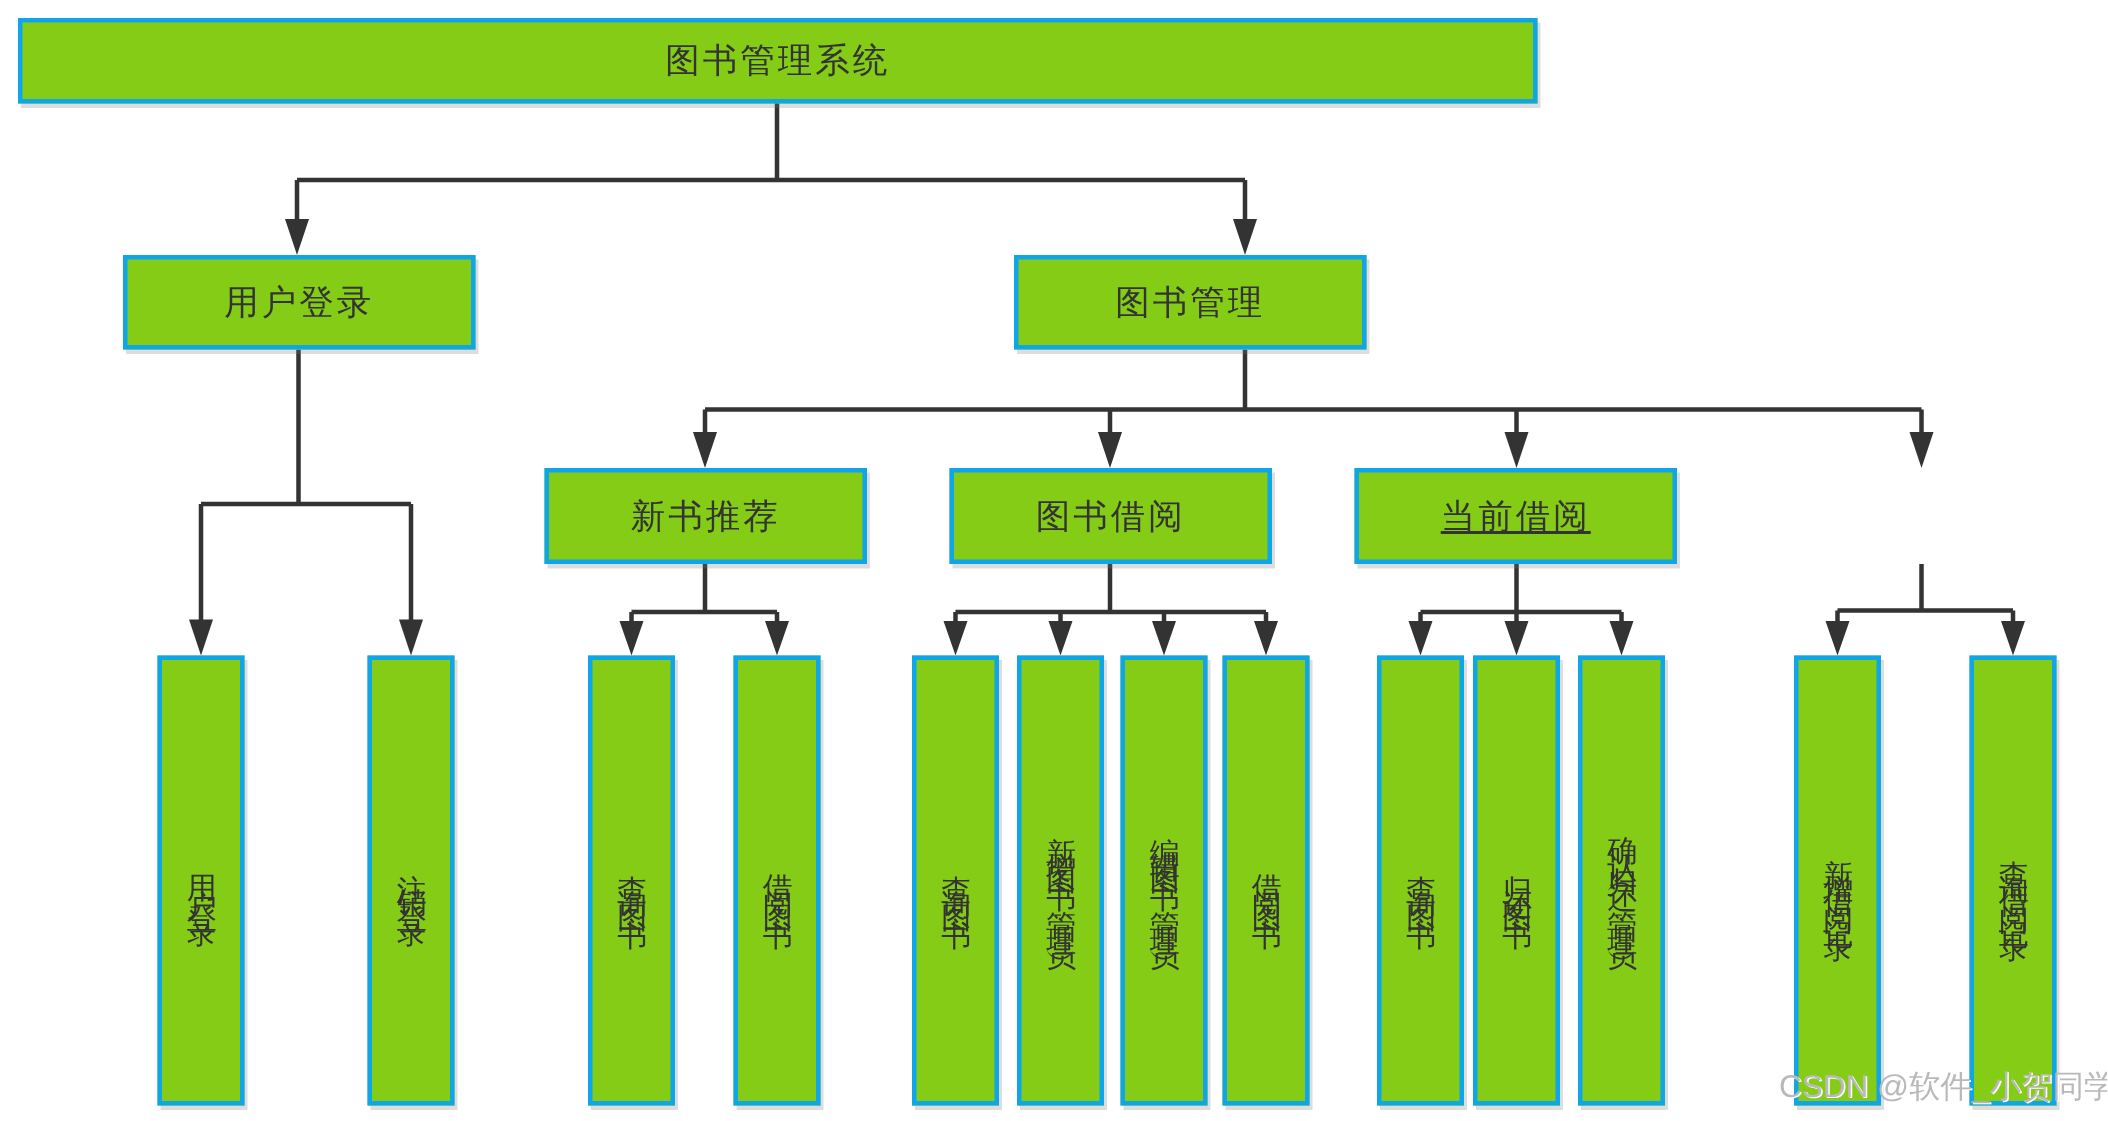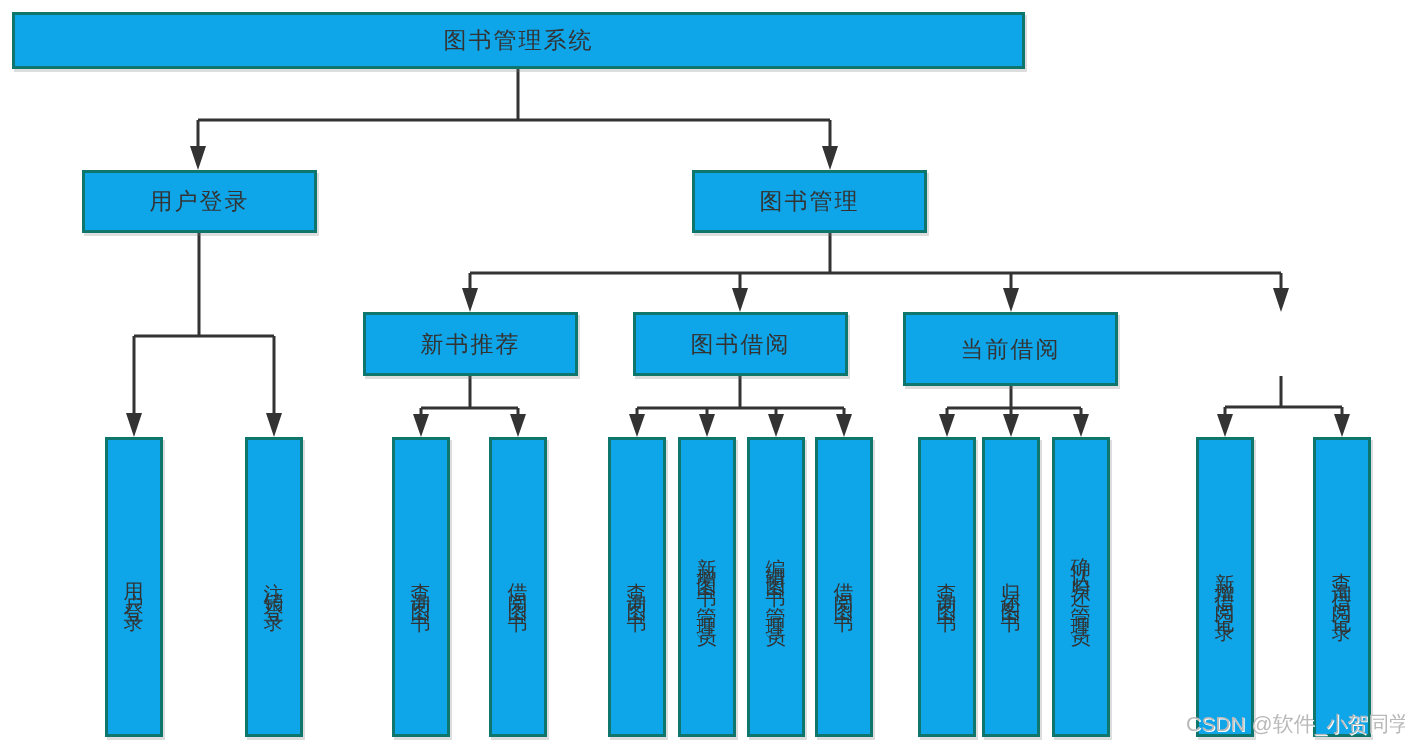--- a/index.html
+++ b/index.html
@@ -9,43 +9,43 @@
     background:#ffffff;
     overflow:hidden;
     font-family:"Liberation Sans",sans-serif;
     color:#333333;
   }
   #connectors{position:absolute;left:0;top:0;pointer-events:none;}
   #connectors .ln{stroke:#333333;stroke-width:3;fill:none;}
   #connectors polygon{fill:#333333;}
   .box{
     position:absolute;
-    background:#0ea5e9;
-    border:3px solid #0f766e;
+    background:#84cc16;
+    border:3px solid #0ea5e9;
     box-sizing:border-box;
     display:flex;
     align-items:center;
     justify-content:center;
     box-shadow:2px 3px 0 rgba(120,120,120,0.25);
   }
   .h{font-size:23px;letter-spacing:2px;white-space:nowrap;}
   .v{
     top:437px;width:58px;height:300px;
     writing-mode:vertical-rl;
     text-orientation:mixed;
     font-size:20px;
     letter-spacing:10px;
     line-height:1;
   }
   #n-root{left:12px;top:12px;width:1013px;height:57px;}
   #n-userLogin{left:82px;top:170px;width:235px;height:63px;}
-  #n-bookMgmt{left:692px;top:170px;width:235px;height:63px;}
+  #n-bookMgmt{left:676px;top:170px;width:235px;height:63px;}
   #n-newBooks{left:363px;top:312px;width:215px;height:64px;}
   #n-bookBorrow{left:633px;top:312px;width:215px;height:64px;}
-  #n-currentBorrow{left:903px;top:312px;width:215px;height:74px;}
+  #n-currentBorrow{left:903px;top:312px;width:215px;height:64px;text-decoration:underline;}
   #n-borrowRecords{left:1173px;top:312px;width:215px;height:64px;}
   #n-loginAction{left:105px;}
   #n-logoutAction{left:245px;}
   #n-nbQuery{left:392px;}
   #n-nbBorrow{left:489px;}
   #n-bbQuery{left:608px;}
   #n-bbAdd{left:678px;}
   #n-bbEdit{left:747px;}
   #n-bbBorrow{left:815px;}
   #n-cbQuery{left:918px;}

